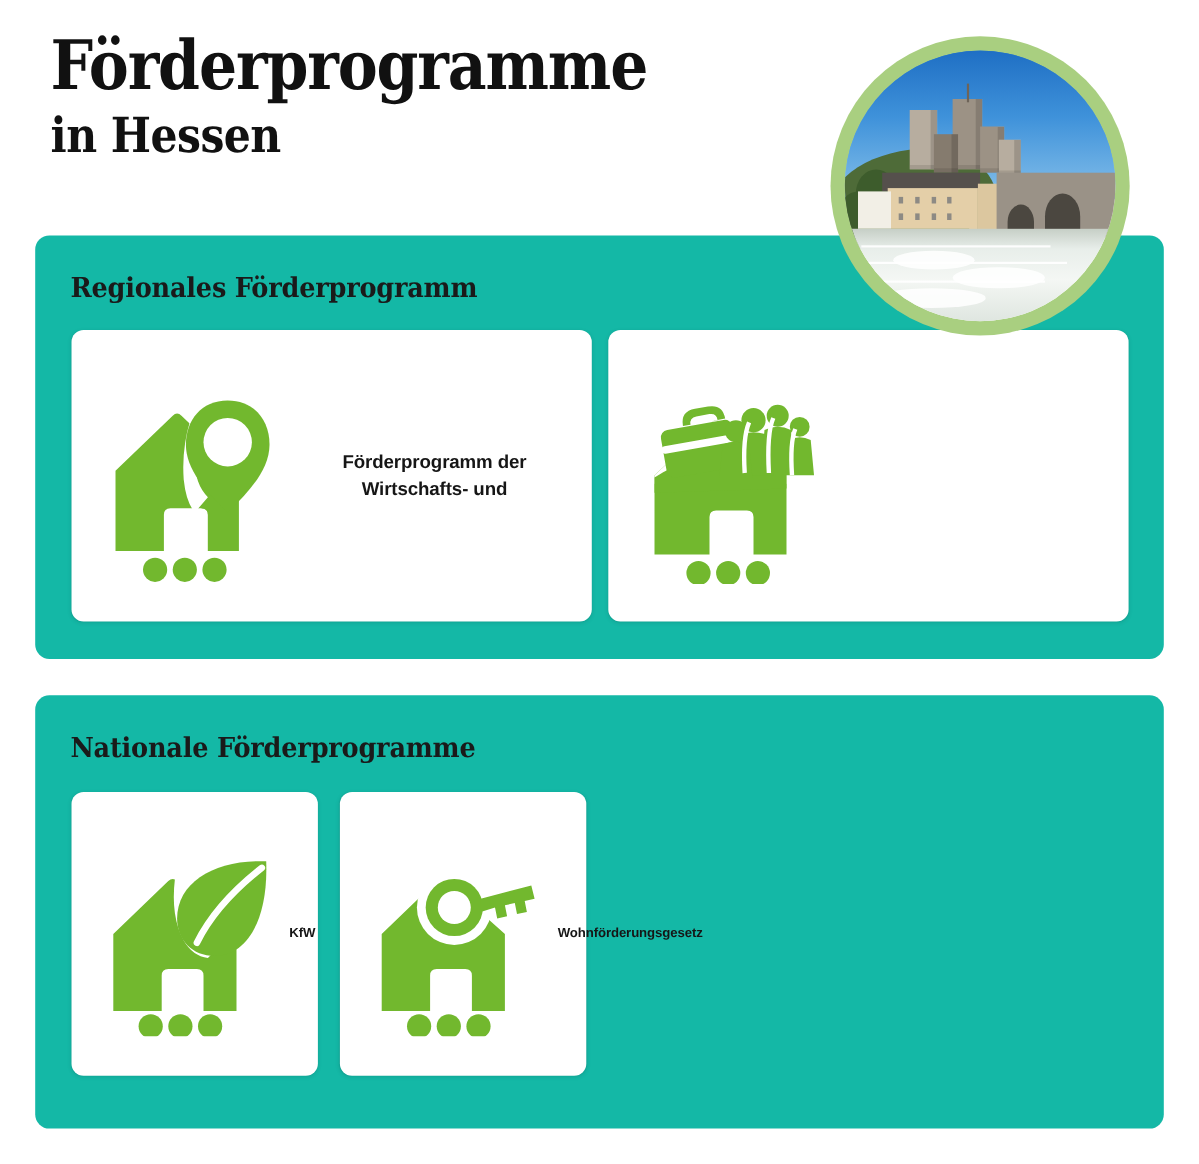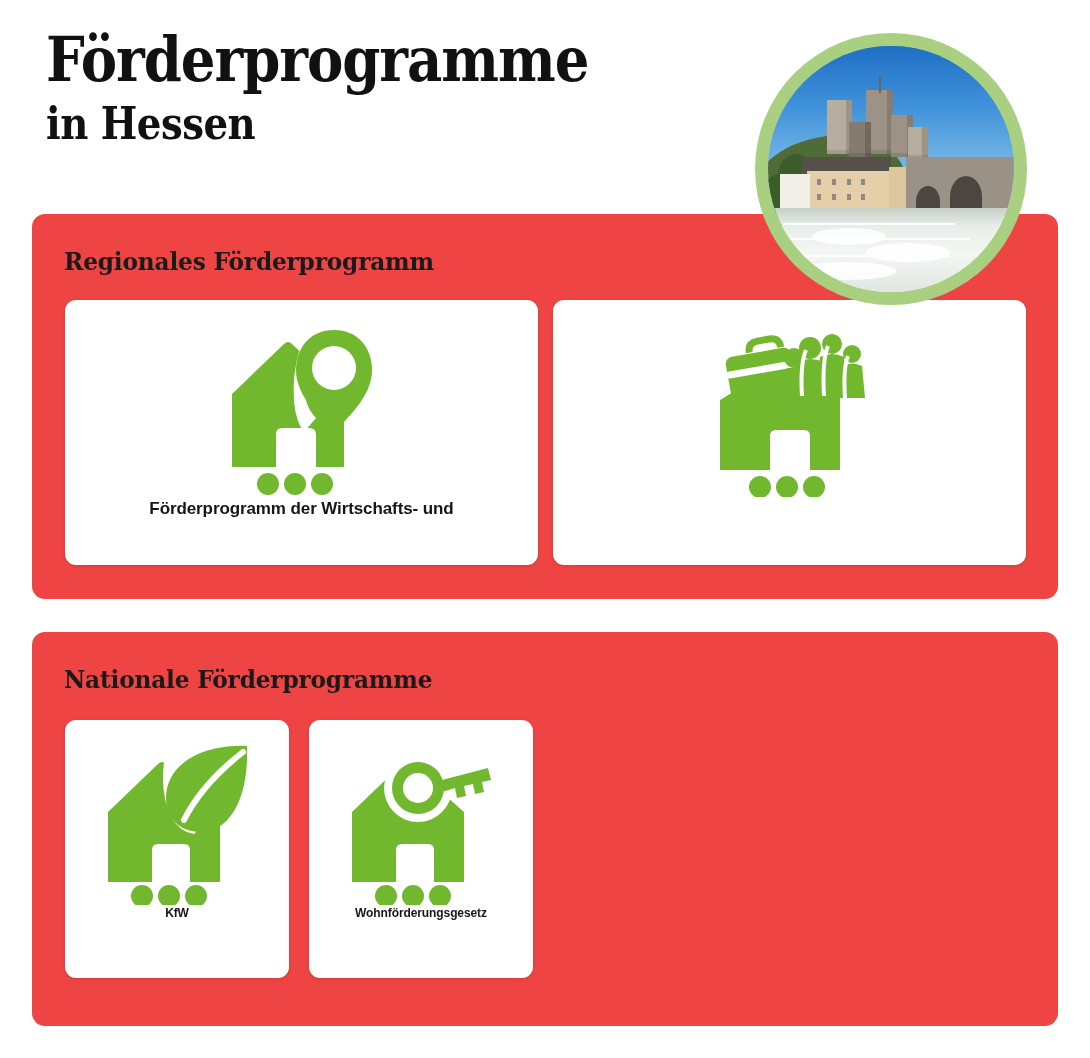--- a/index.html
+++ b/index.html
@@ -129,21 +129,21 @@
     position: absolute; height: 2px; background: rgba(255,255,255,0.9);
   }
   .ph-greenbank {
     position: absolute; left: 0; width: 46%; height: 7%;
     background: #6d8d4a;
   }
 
   
   .panel {
     position: absolute;
-    background: #ef4444;
+    background: #14b8a6;
     border-radius: 13px;
   }
   #panel-regional { left: 32px; top: 214px; width: 1026px; height: 385px; }
   #panel-national { left: 32px; top: 632px; width: 1026px; height: 394px; }
 
   .panel-title {
     font-family: "DejaVu Serif", "Liberation Serif", serif;
     font-weight: 700;
     font-size: 25px;
     letter-spacing: -0.2px;
@@ -156,23 +156,24 @@
     white-space: nowrap;
   }
 
   
   .card {
     position: absolute;
     background: #ffffff;
     border-radius: 11px;
     box-shadow: 0 1px 4px rgba(0,0,0,0.10), 0 0 1px rgba(0,0,0,0.06);
     display: flex;
-    flex-direction: column;
+    flex-direction: row;
     align-items: center;
     justify-content: flex-start;
+    padding-left: 32px;
   }
 
   
   .card.wide { top: 86px; width: 473px; height: 265px; }
   #card-wibank { left: 33px; }
   #card-arbeitgeber { left: 521px; }
 
   
   .card.narrow { top: 88px; width: 224px; height: 258px; }
   #card-kfw   { left: 33px; }

